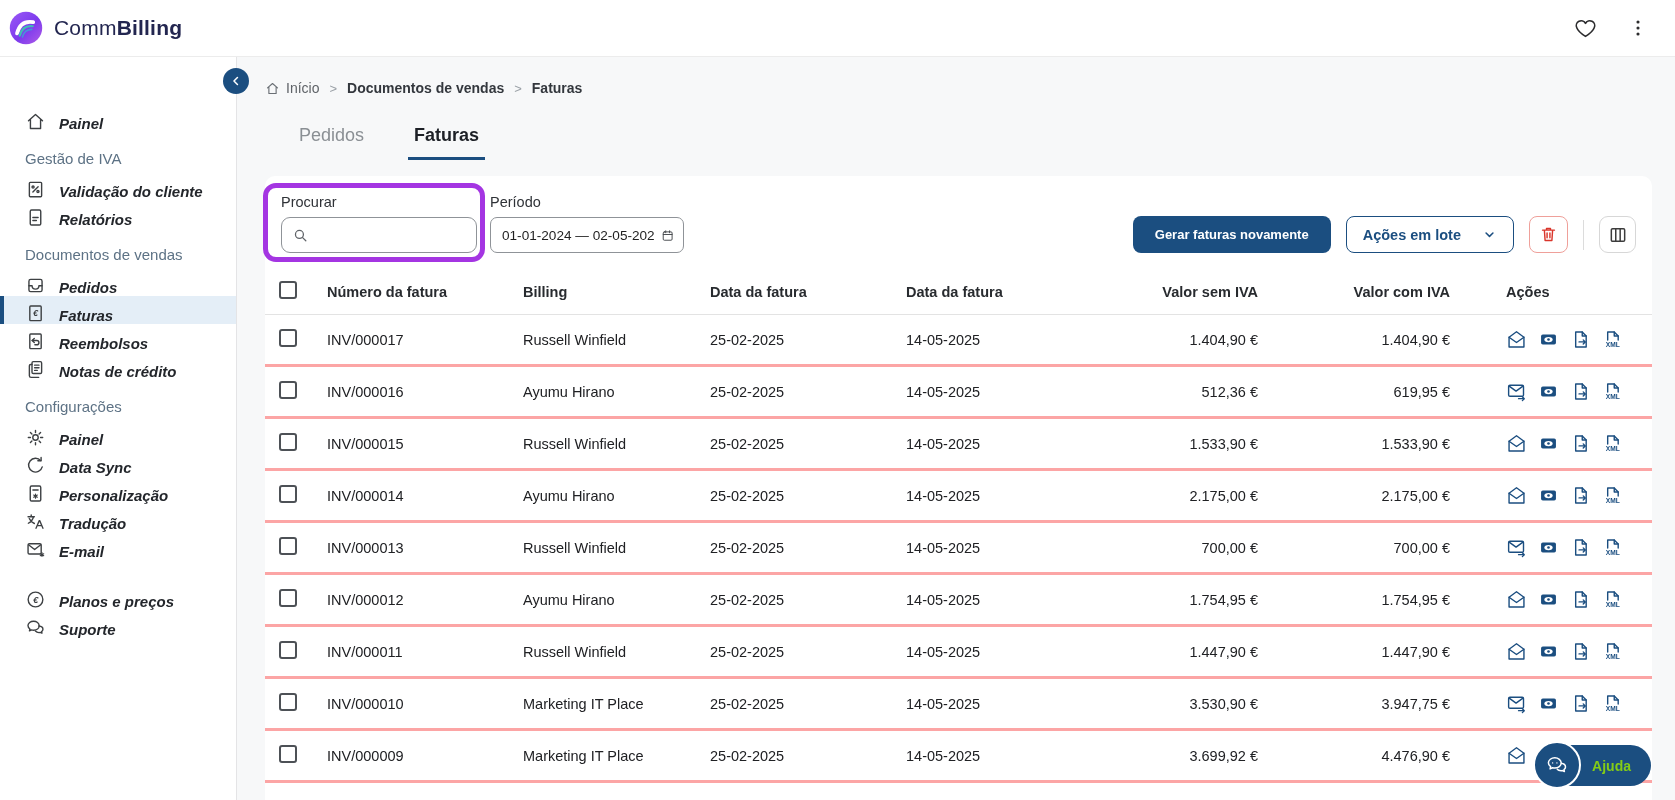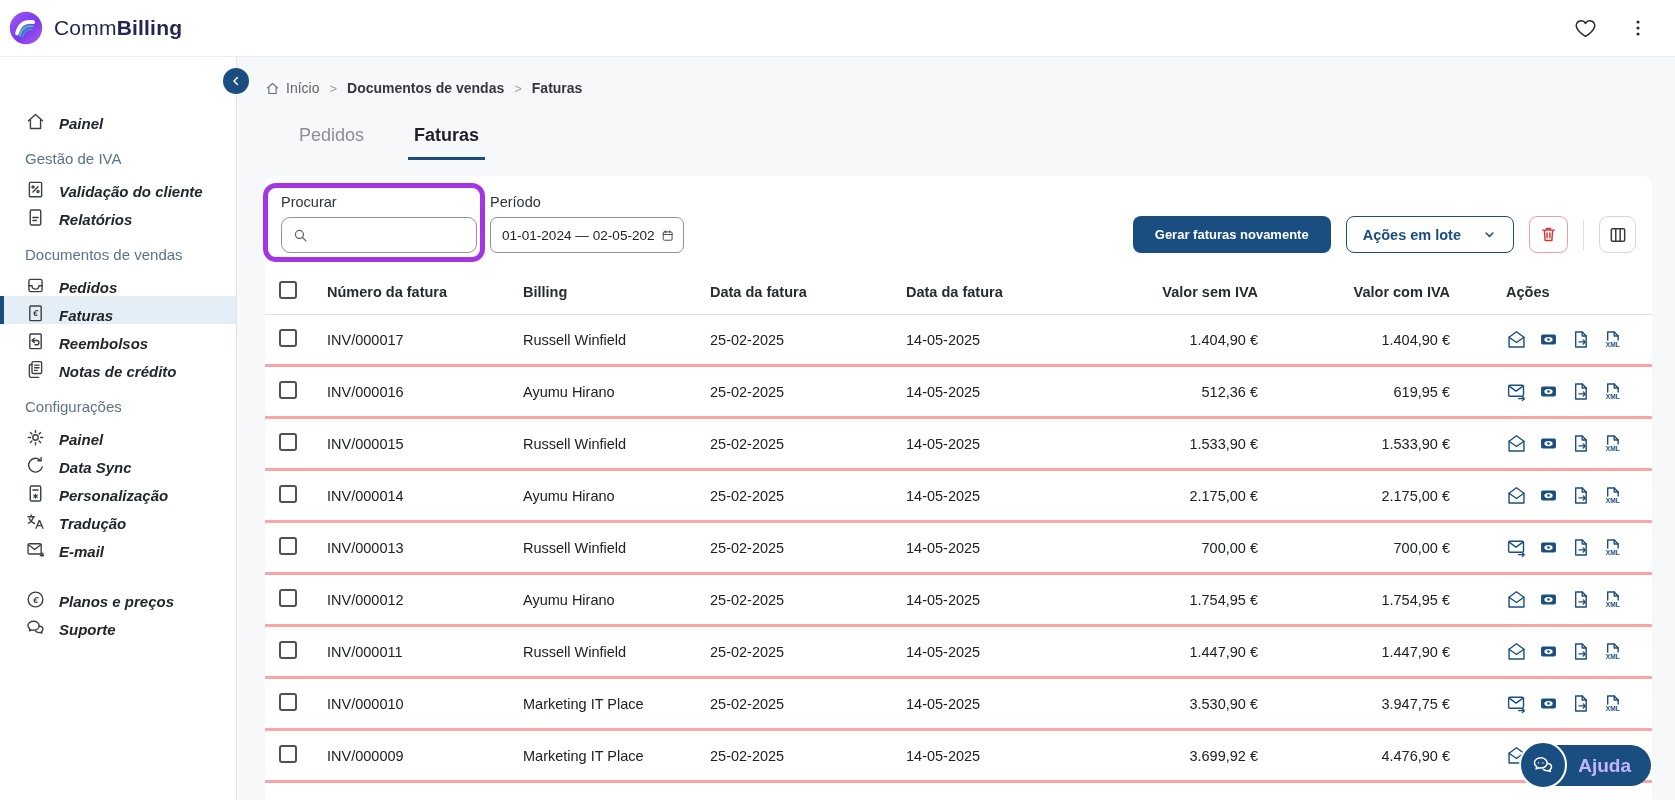--- a/index.html
+++ b/index.html
@@ -88,22 +88,22 @@
   .right2 { text-align:right; padding-right:16px; }
   .acts { padding-left:40px; display:flex; gap:11px; align-items:center; }
   .checkbox { width:18px; height:18px; border:2px solid #4d5156; border-radius:3px;
               background:#fff; display:inline-block; cursor:pointer; }
   .act-btn { background:none; border:none; padding:0; color:#1b4e80; cursor:pointer;
              display:flex; align-items:center; }
   .act-btn svg { width:21px; height:21px; }
 
   
   .help { position:fixed; right:24px; bottom:14px; height:41px; background:#1b4e80;
-          border-radius:21px; display:flex; align-items:center; color:#c4b5fd;
-          padding:0 20px 0 52px; font-size:19px; font-weight:700; z-index:10; cursor:pointer; border:none;
+          border-radius:21px; display:flex; align-items:center; color:#84cc16;
+          padding:0 20px 0 52px; font-size:14px; font-weight:700; z-index:10; cursor:pointer; border:none;
           font-family:"Liberation Sans", sans-serif; }
   .help-circle { position:absolute; left:-7px; top:-4px; width:48px; height:48px;
                  border-radius:50%; background:#1b4e80; border:2.5px solid #fff;
                  display:flex; align-items:center; justify-content:center; }
 </style>
 </head>
 <body>
 
 <header class="topbar">
   <span class="logo">

